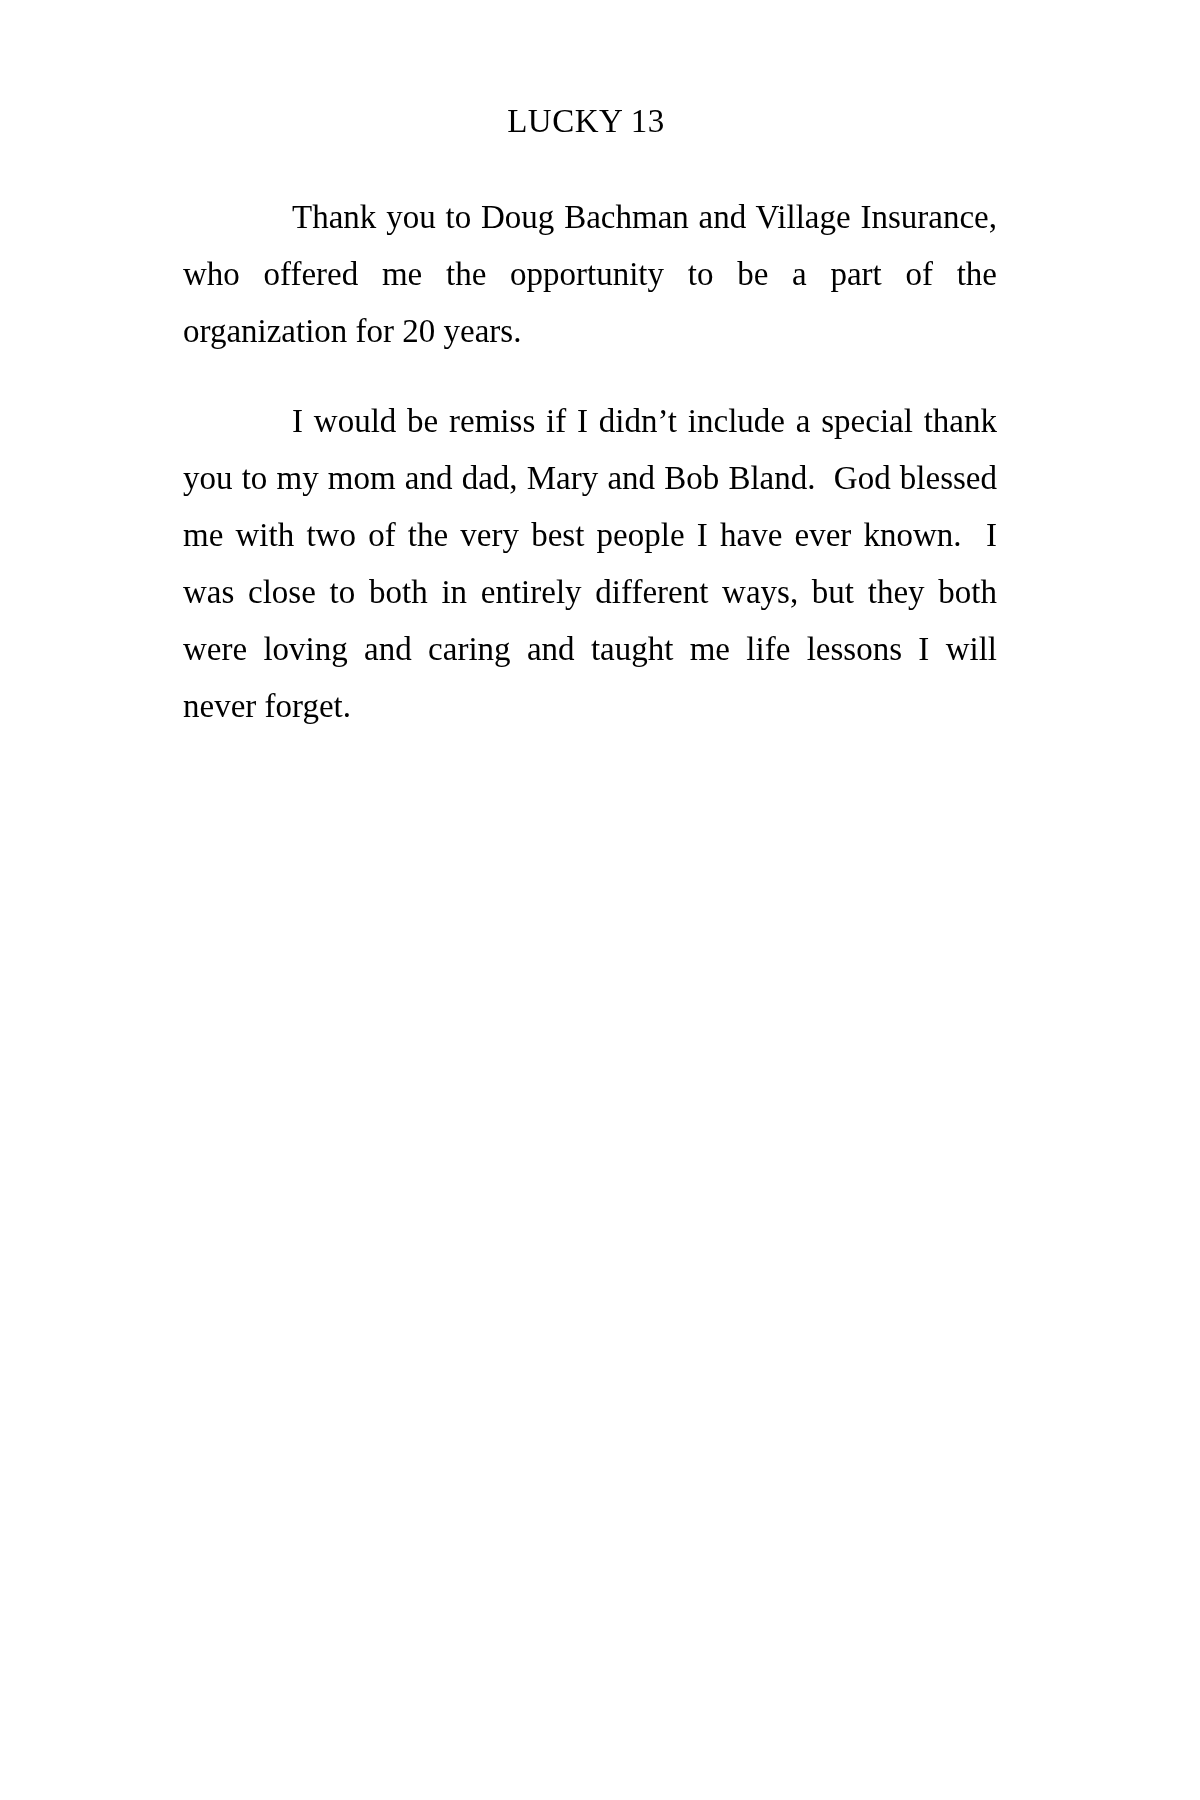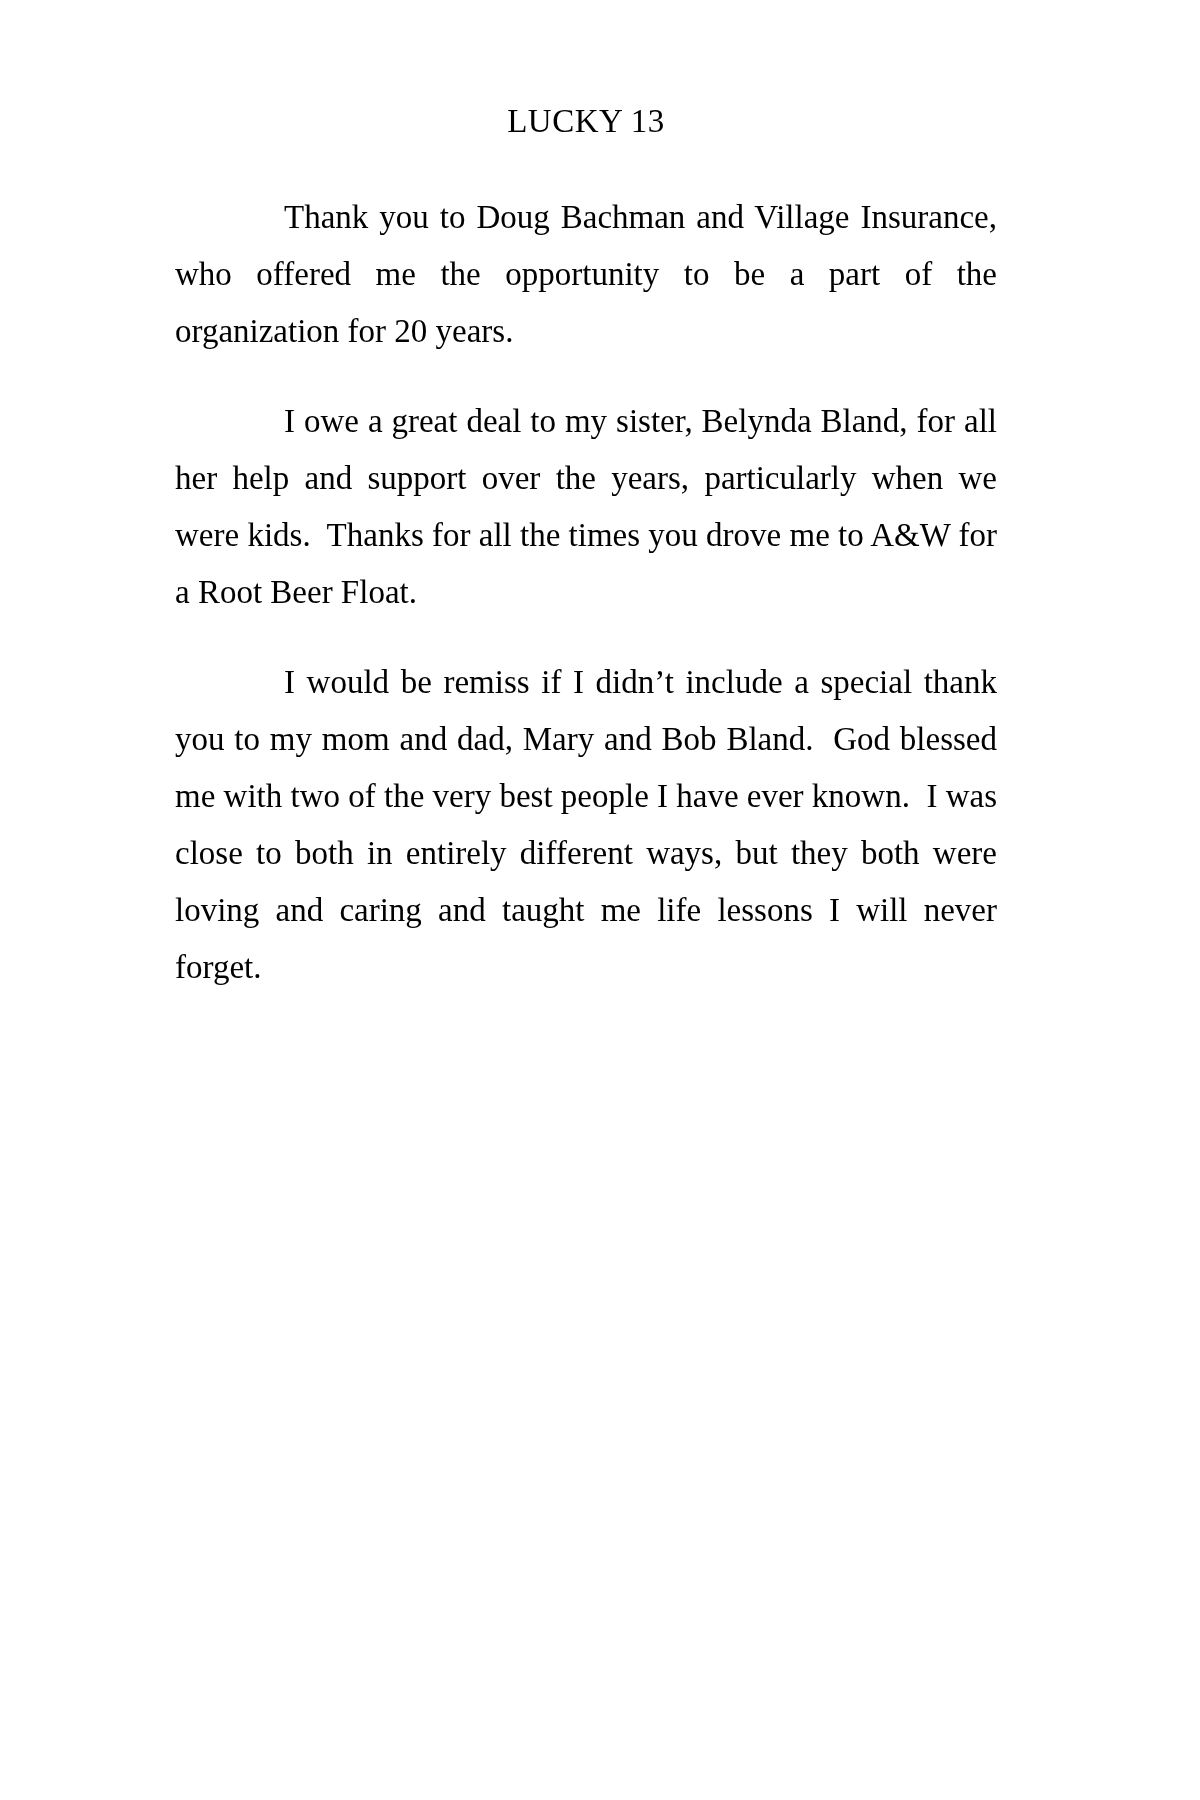--- a/index.html
+++ b/index.html
@@ -19,21 +19,21 @@
     box-sizing: border-box;
     padding: 93px 203px 0 175px;
   }
   .running-head {
     text-align: center;
     line-height: 57px;
     margin: 0 0 39px 0;
     letter-spacing: 0.5px;
   }
   .body-text p {
-    margin: 0 0 33px 0;
+    margin: 0 0 33px 8px;
     text-align: justify;
     text-indent: 109px;
     line-height: 57px;
   }
   .page-number {
     position: absolute;
     top: 1728px;
     left: 0;
     width: 1200px;
     text-align: right;
@@ -43,19 +43,18 @@
 </style>
 </head>
 <body>
 
 <div class="page">
 
   <div class="running-head">LUCKY 13</div>
 
   <div class="body-text">
     <p>Thank you to Doug Bachman and Village Insurance, who offered me the opportunity to be a part of the organization for 20 years.</p>
-    <p>I owe a great deal to my sister, Belynda Bland, for all her help and support over the years, particularly when we were kids.&nbsp; Thanks for all the times you drove me to A&amp;W for a Root Beer Float.</p>
     <p>I would be remiss if I didn’t include a special thank you to my mom and dad, Mary and Bob Bland.&nbsp; God blessed me with two of the very best people I have ever known.&nbsp; I was close to both in entirely different ways, but they both were loving and caring and taught me life lessons I will never forget.</p>
   </div>
 
   <div class="page-number">iii</div>
 
 </div>
 
 </body></html>

